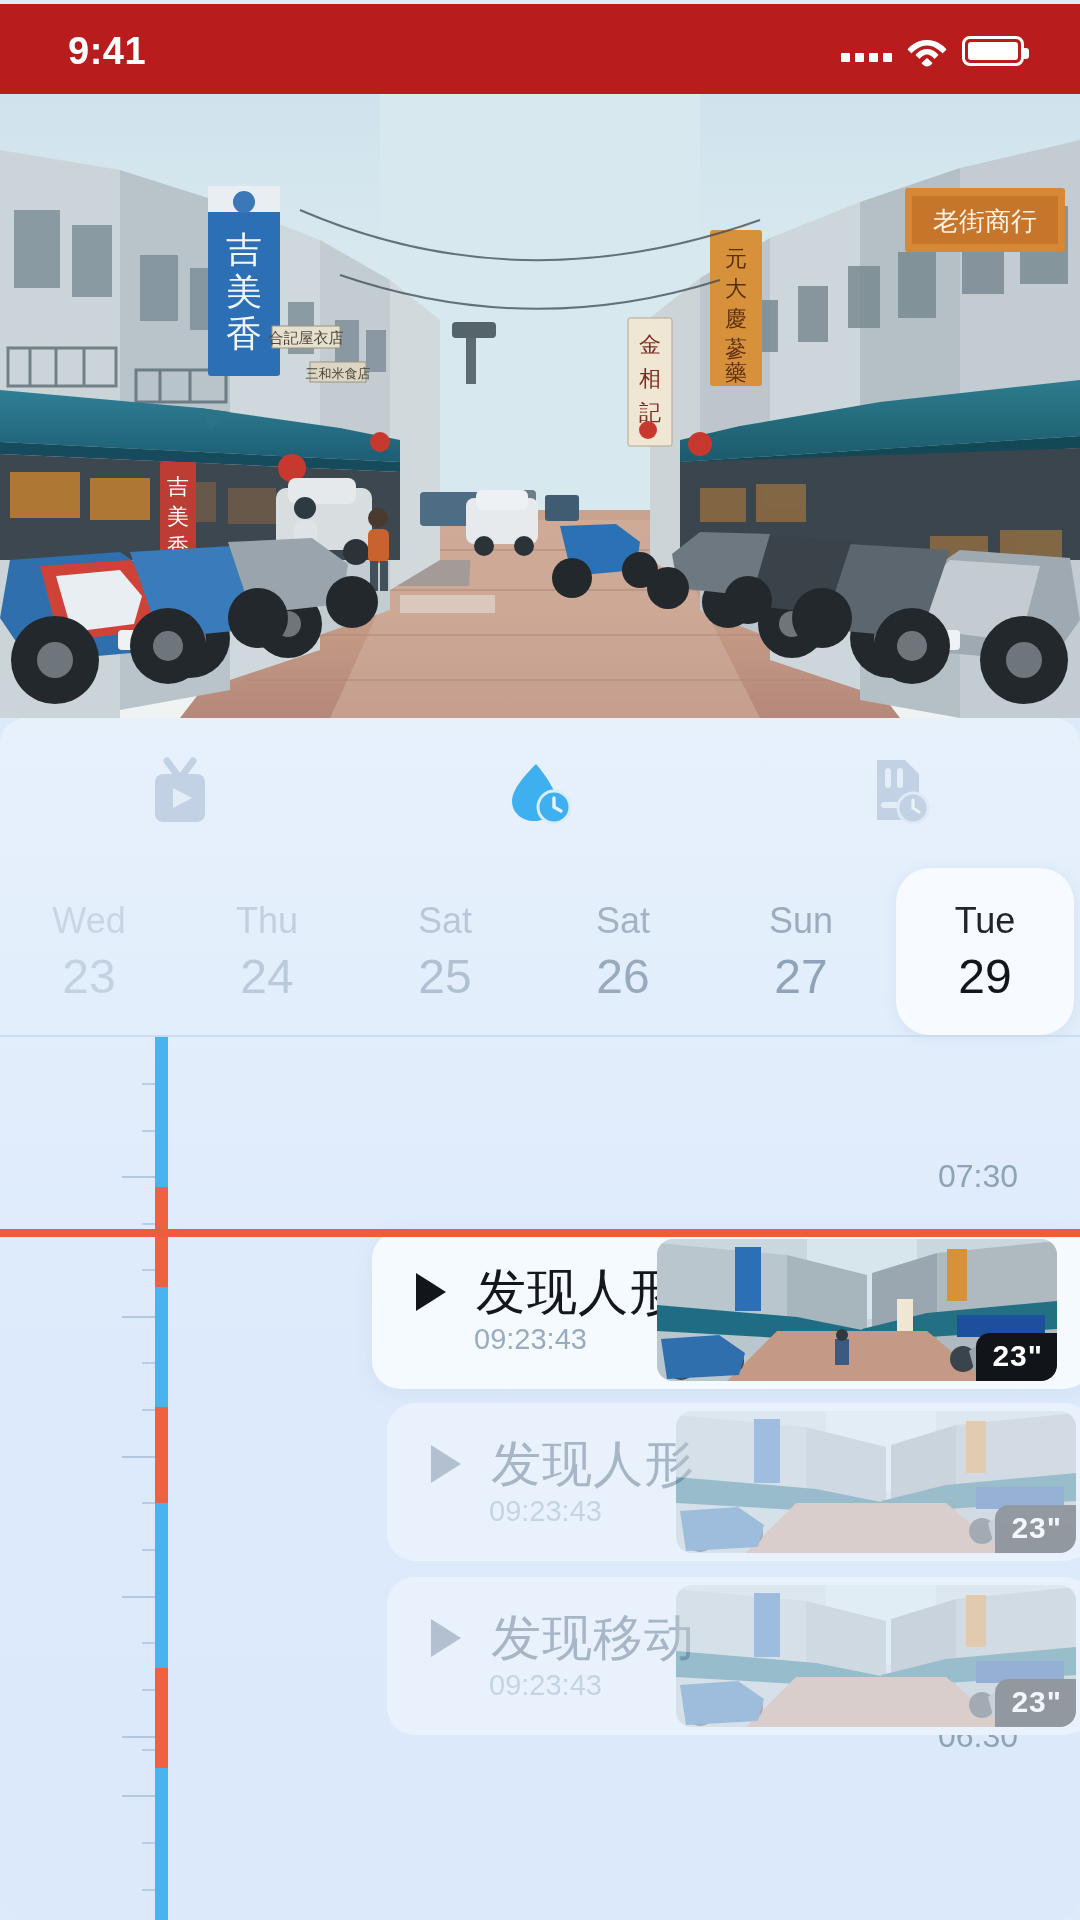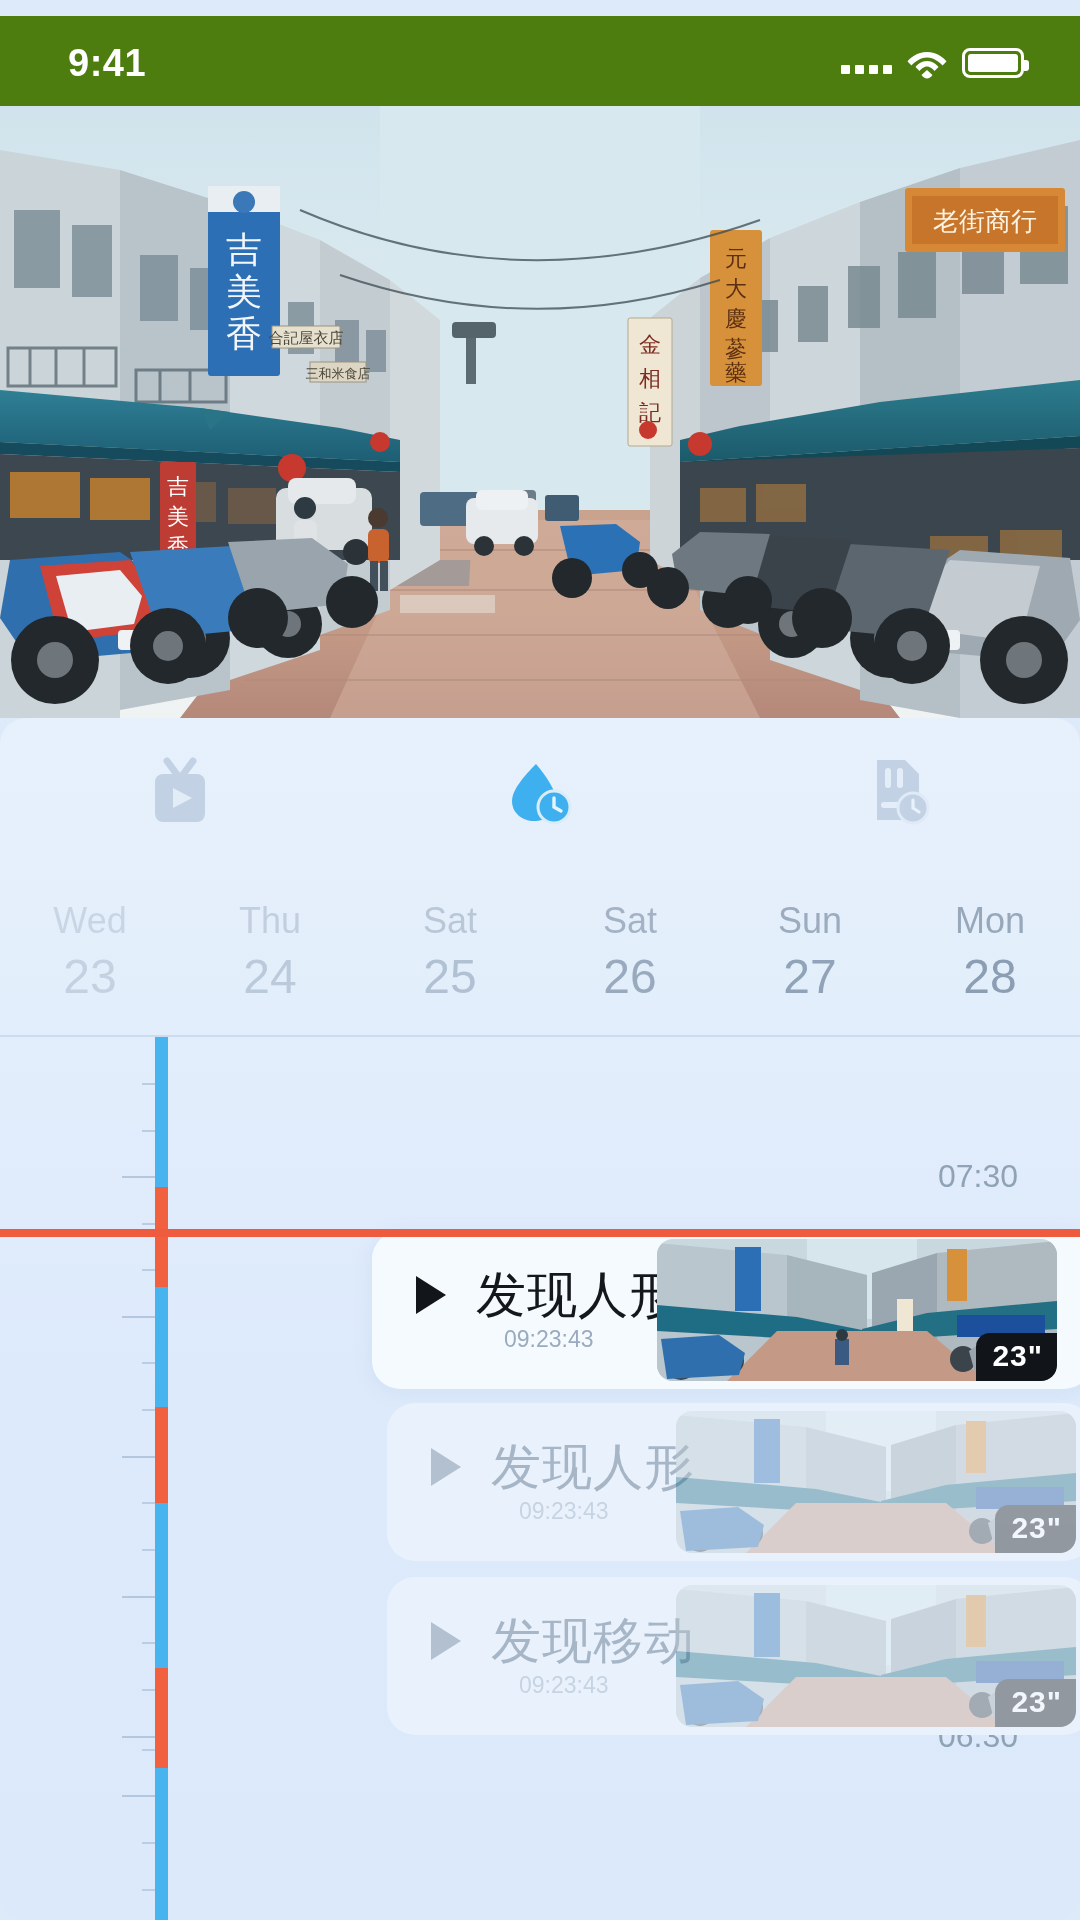--- a/index.html
+++ b/index.html
@@ -16,24 +16,24 @@
     position: relative;
     width: 1080px;
     height: 1920px;
     overflow: hidden;
     background: #dceafa;
   }
 
   
   .status-bar {
     position: absolute;
-    top: 16px; left: 0;
+    top: 4px; left: 0;
     width: 1080px;
     height: 90px;
-    background: #4d7c0f;
+    background: #b91c1c;
     z-index: 40;
   }
   .status-time {
     position: absolute;
     left: 68px; top: 26px;
     color: #fff;
     font-size: 38px;
     font-weight: bold;
     letter-spacing: 0.5px;
   }
@@ -229,23 +229,23 @@
   .card .etitle {
     font-size: 50px;
     color: #14181d;
     font-weight: 400;
     letter-spacing: 1px;
     line-height: 1;
     font-family: "DejaVu Sans", "Liberation Sans", sans-serif;
   }
   .card.dim .etitle { color: #8093a8; opacity: 0.62; }
   .card .etime {
-    font-size: 23px;
+    font-size: 29px;
     color: #9aabbf;
-    margin-left: 88px;
+    margin-left: 58px;
     line-height: 1;
   }
   .card.dim .etime { color: #a9bacd; opacity: 0.55; }
 
   .thumb {
     position: absolute;
     border-radius: 16px;
     overflow: hidden;
   }
   .thumb svg { display: block; }
@@ -596,23 +596,23 @@
         <span class="dnum">25</span>
       </div>
       <div class="day f3">
         <span class="dow">Sat</span>
         <span class="dnum">26</span>
       </div>
       <div class="day f2">
         <span class="dow">Sun</span>
         <span class="dnum">27</span>
       </div>
-      <div class="day f1">
-        <span class="dow">Mon</span>
-        <span class="dnum">28</span>
+      <div class="day selected">
+        <span class="dow">Tue</span>
+        <span class="dnum">29</span>
       </div>
     </div>
     <div class="strip-divider"></div>
 
     <div class="timeline-area">
 
       <div class="tl-ticks">
         <div class="tick major" style="top:758px;"></div>
         <div class="tick minor" style="top:805px;"></div>
         <div class="tick minor" style="top:852px;"></div>

